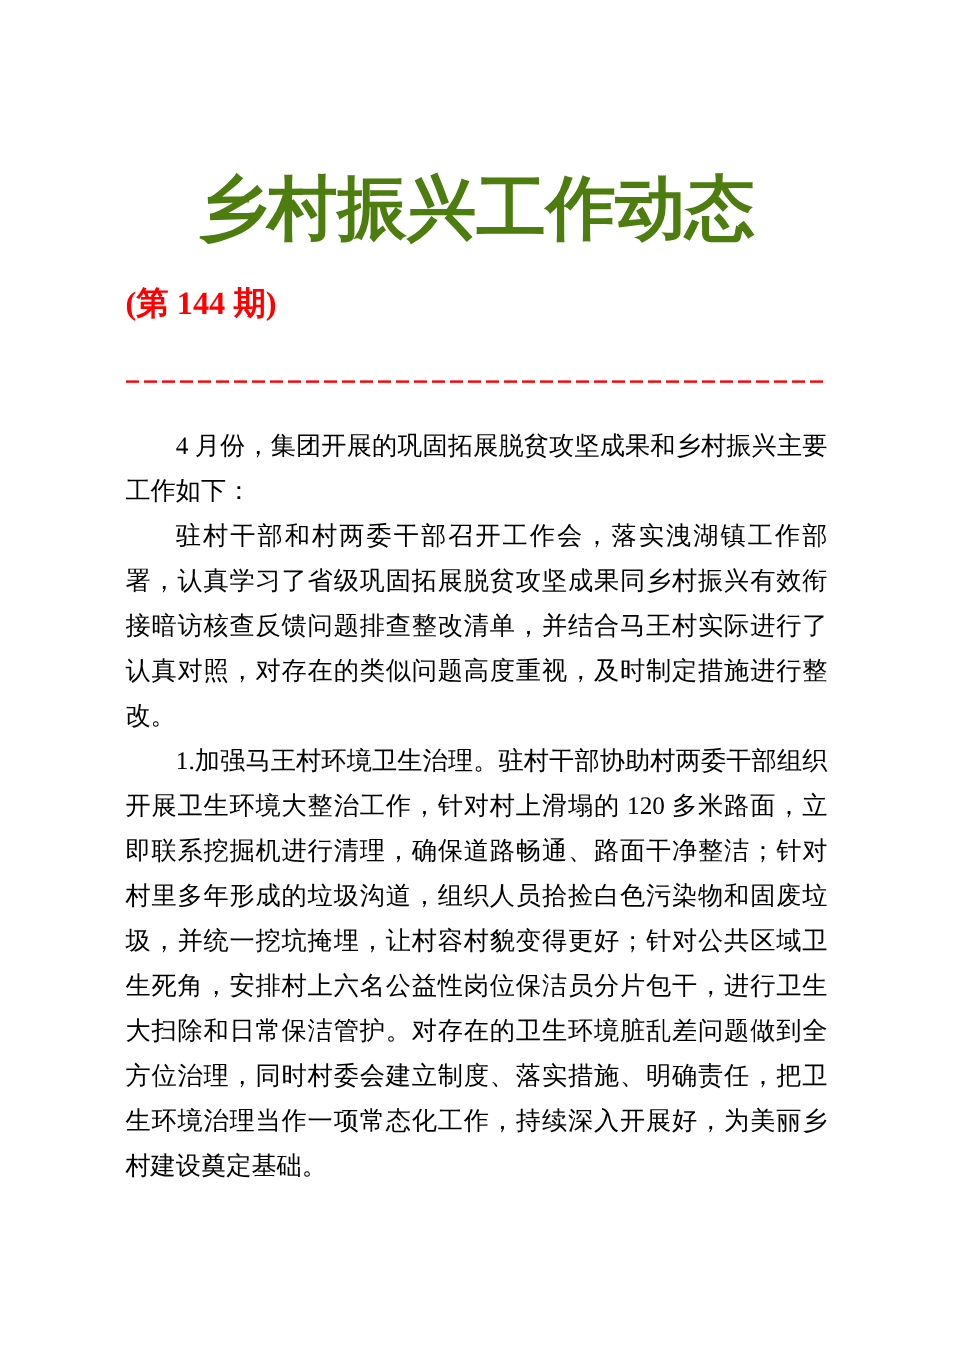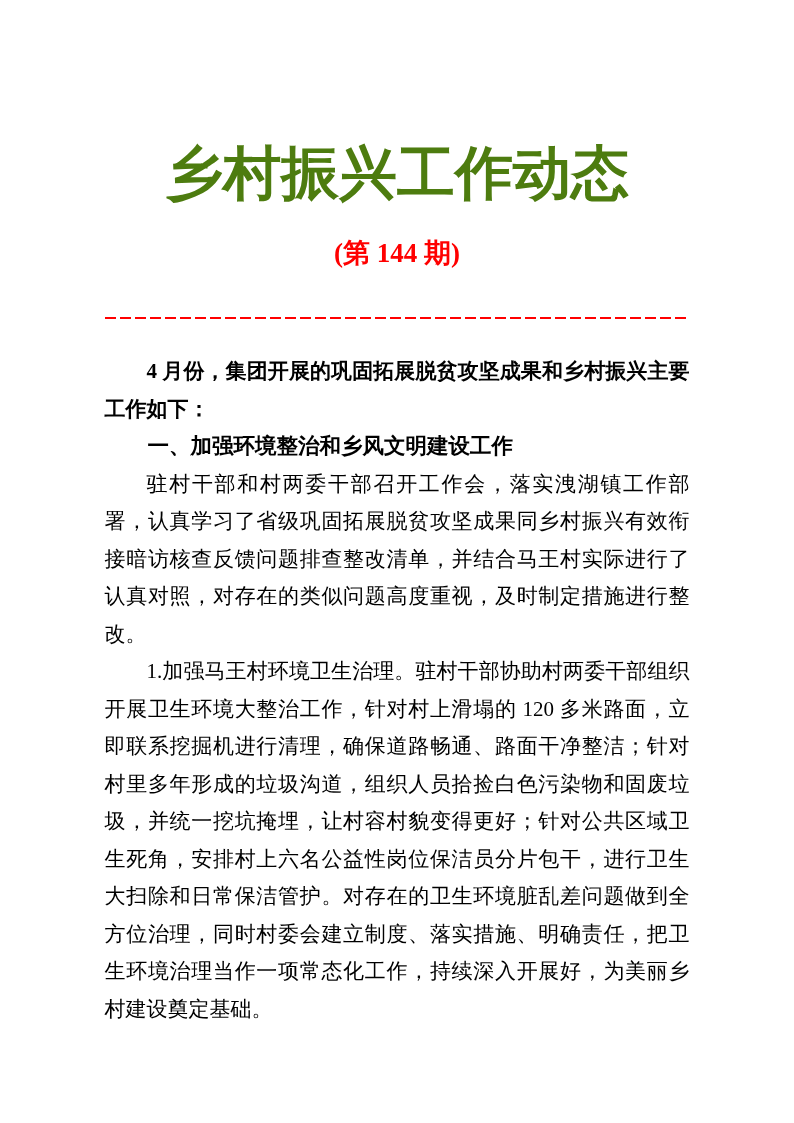--- a/index.html
+++ b/index.html
@@ -23,21 +23,20 @@
     text-align: center;
     color: #4d7c0f;
     font-size: 58px;
     line-height: 75px;
     font-weight: bold;
     font-family: "Liberation Serif", "DejaVu Serif", serif;
     white-space: nowrap;
   }
   .doc-issue {
     margin-top: 26px;
-    text-align: center;
     color: #ff0000;
     font-size: 27px;
     line-height: 32px;
     font-weight: bold;
   }
   .divider {
     margin-top: 48px;
     height: 2px;
     background: repeating-linear-gradient(90deg,
       #ff0000 0px, #ff0000 11px,
@@ -47,21 +46,20 @@
     margin: 0;
     font-size: 21px;
     line-height: 37.5px;
     text-align: justify;
     text-align-last: left;
     text-indent: 2em;
     word-break: break-all;
   }
   p.intro {
     margin-top: 34px;
-    font-weight: bold;
   }
   .section-heading {
     margin: 0;
     font-size: 21.5px;
     line-height: 37.5px;
     font-weight: bold;
     font-family: "Liberation Sans", "DejaVu Sans", sans-serif;
     text-indent: 2em;
     text-align: left;
   }
@@ -74,19 +72,18 @@
 <div class="page">
 
   <h1 class="doc-title">乡村振兴工作动态</h1>
 
   <div class="doc-issue">(第 144 期)</div>
 
   <div class="divider"></div>
 
   <p class="body-text intro">4 月份，集团开展的巩固拓展脱贫攻坚成果和乡村振兴主要工作如下：</p>
 
-  <h2 class="section-heading">一、加强环境整治和乡风文明建设工作</h2>
 
   <p class="body-text para-first">驻村干部和村两委干部召开工作会，落实洩湖镇工作部署，认真学习了省级巩固拓展脱贫攻坚成果同乡村振兴有效衔接暗访核查反馈问题排查整改清单，并结合马王村实际进行了认真对照，对存在的类似问题高度重视，及时制定措施进行整改。</p>
 
   <p class="body-text">1.加强马王村环境卫生治理。驻村干部协助村两委干部组织开展卫生环境大整治工作，针对村上滑塌的 120 多米路面，立即联系挖掘机进行清理，确保道路畅通、路面干净整洁；针对村里多年形成的垃圾沟道，组织人员拾捡白色污染物和固废垃圾，并统一挖坑掩埋，让村容村貌变得更好；针对公共区域卫生死角，安排村上六名公益性岗位保洁员分片包干，进行卫生大扫除和日常保洁管护。对存在的卫生环境脏乱差问题做到全方位治理，同时村委会建立制度、落实措施、明确责任，把卫生环境治理当作一项常态化工作，持续深入开展好，为美丽乡村建设奠定基础。</p>
 
 </div>
 
 </body></html>

